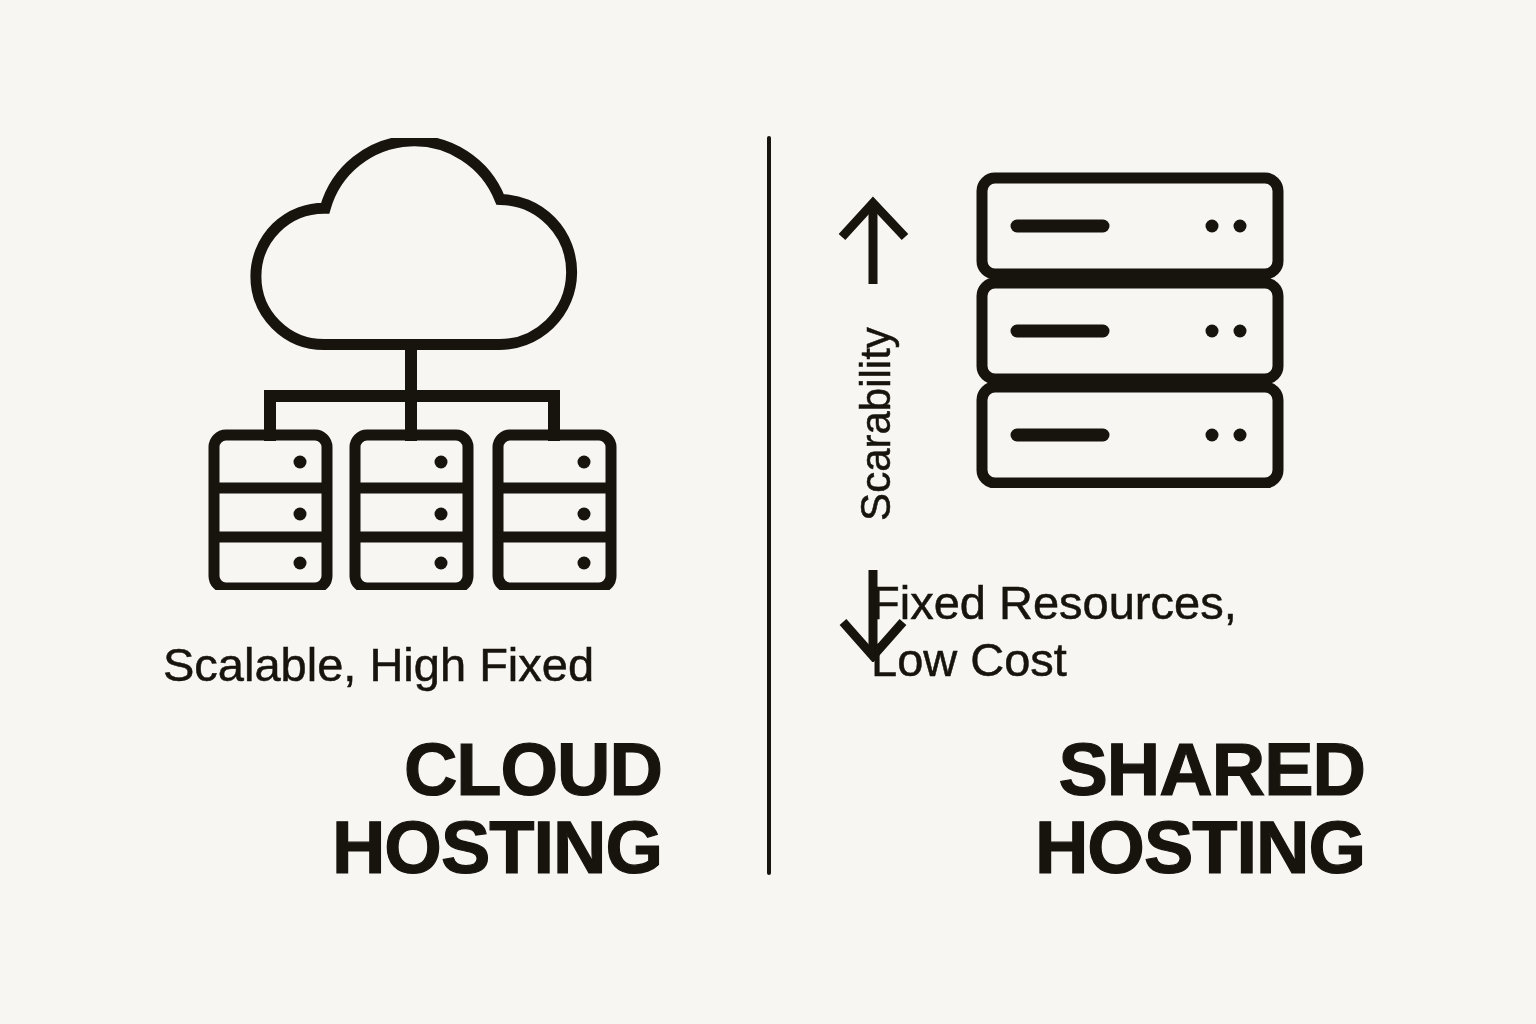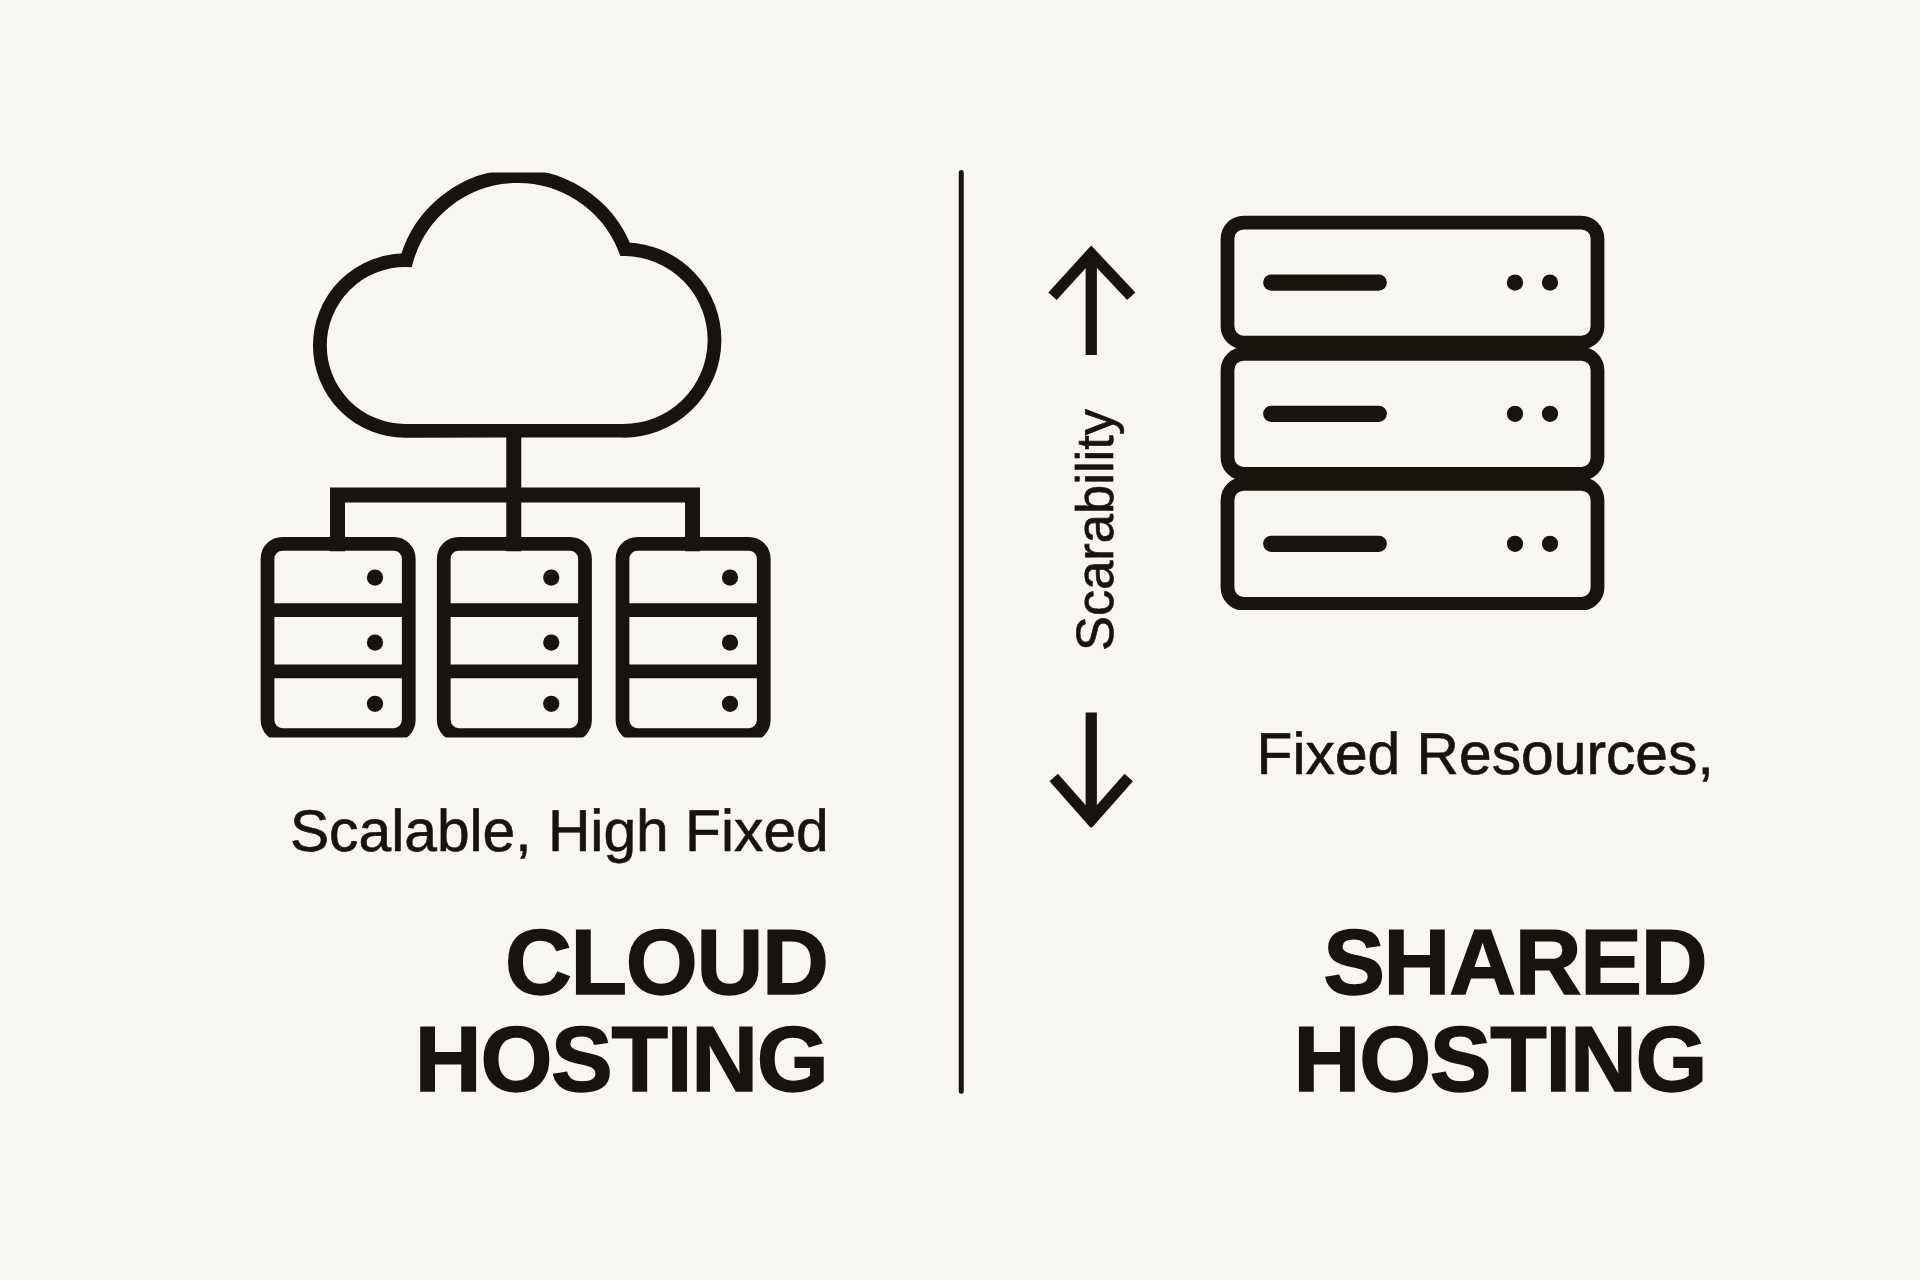--- a/index.html
+++ b/index.html
@@ -20,21 +20,21 @@
   .stroke{fill:none;stroke:var(--ink);}
   .divider{
     position:absolute;
     left:767px;top:136px;
     width:4px;height:739px;
     background:var(--ink);
     border-radius:2px;
   }
   .caption{
     position:absolute;
-    text-align:right;
+    text-align:left;
     font-size:47px;
     line-height:47px;
     font-weight:500;
     letter-spacing:0px;
     -webkit-text-stroke:0.5px currentColor;
     white-space:nowrap;
   }
   .caption.two-line{line-height:57px;white-space:normal;}
   .caption span{display:block;}
   .title{
@@ -153,20 +153,21 @@
       <g>
         <rect class="stroke" stroke-width="11" x="6" y="215" width="296" height="96" rx="13"></rect>
         <path class="stroke" stroke-width="13" stroke-linecap="round" d="M41,263 H127"></path>
         <circle fill="#17130d" cx="236" cy="263" r="6.5"></circle>
         <circle fill="#17130d" cx="264" cy="263" r="6.5"></circle>
       </g>
     </svg>
 
     <div class="caption two-line right-caption">
       <span>Fixed Resources,</span>
+      <span>Low Cost</span>
     </div>
 
     <h1 class="title right-title">
       <span>SHARED</span>
       <span>HOSTING</span>
     </h1>
   </section>
 
 </div>
 

